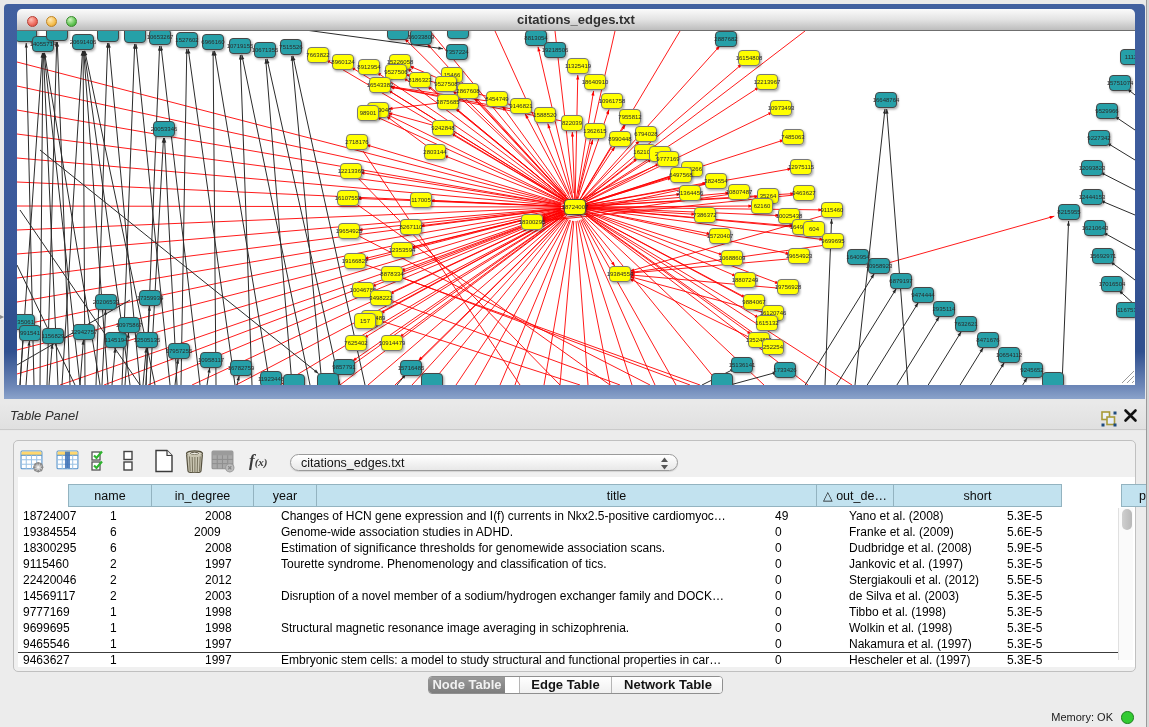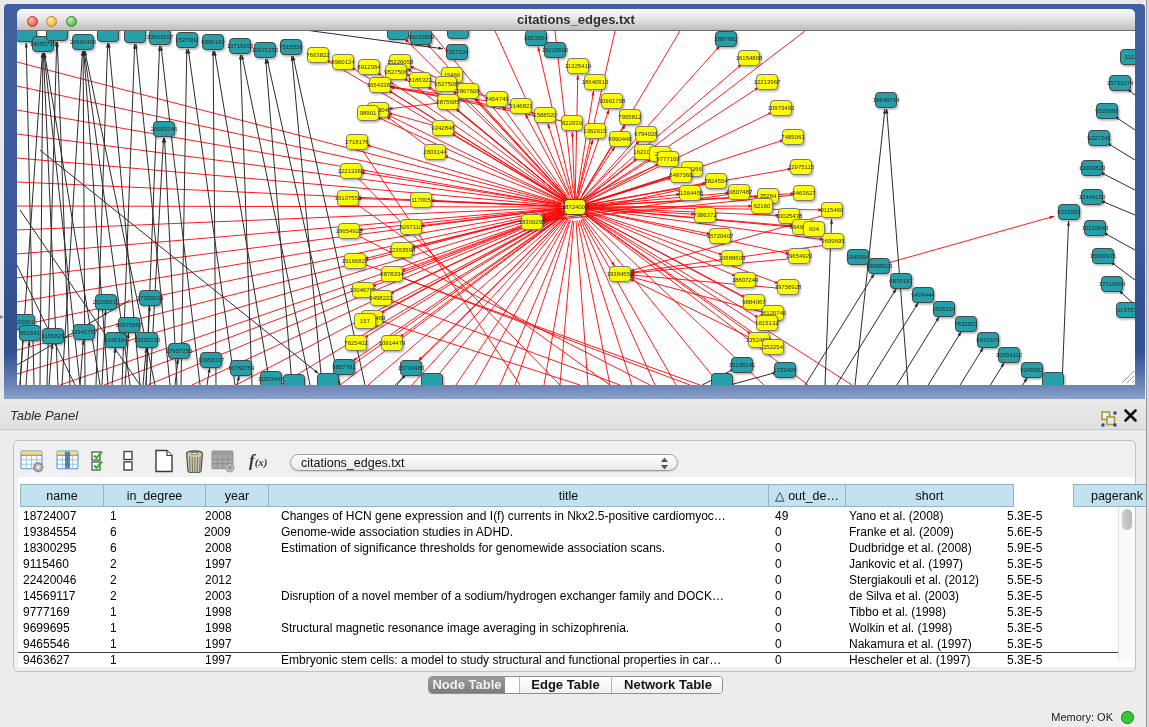--- a/index.html
+++ b/index.html
@@ -22,21 +22,21 @@
 #lower { position:absolute; left:0; top:431px; width:1149px; height:296px; background:#ececec; }
 #panel { position:absolute; left:13px; top:440px; width:1123px; height:232px;
   background:#f0f0f0; border:1px solid #c0c0c0; border-radius:5px; }
 .ticon { position:absolute; top:449px; }
 #combo { position:absolute; left:290px; top:453.5px; width:388px; height:17.5px;
   background:linear-gradient(180deg,#ffffff,#e8e8e8); border:1px solid #9a9a9a;
   border-radius:9px; box-shadow:0 1px 1px rgba(0,0,0,0.12); }
 #combo .ct { position:absolute; left:10px; top:1.5px; font-size:12.5px; color:#111; }
 #table { position:absolute; left:18px; top:477px; width:1117px; height:190px; background:#fff; }
 .hcell { position:absolute; top:484px; height:23px; background:#c2e2ef;
-  border:1px solid #93b3c0; font-size:12.5px; text-align:center; line-height:22px; color:#0c0c0c; }
+  border:1px solid #93b3c0; font-size:12.5px; text-align:center; line-height:22px; color:#0c0c0c;margin-left:48px; }
 .trow { position:absolute; left:0; top:0; width:1149px; height:16px; font-size:12px;
   line-height:16px; color:#000; }
 .trow span { position:absolute; white-space:nowrap; }
 #vscroll { position:absolute; left:1118px; top:508px; width:15px; height:152px;
   background:#fafafa; border-left:1px solid #e0e0e0; }
 #vthumb { position:absolute; left:2.5px; top:0.5px; width:10px; height:21px;
   background:linear-gradient(90deg,#cfcfcf,#b8b8b8); border-radius:5px; }
 #tabs { position:absolute; left:428px; top:676px; width:295px; height:17.5px;
   border:1px solid #8f8f8f; border-radius:4px; overflow:hidden; background:#fff; }
 .tab { position:absolute; top:0; height:100%; font-size:13px; font-weight:bold;
@@ -1119,39 +1119,40 @@
       <span style="left:110px">1</span>
       <span style="left:205px">2008</span>
       <span style="left:281px">Changes of HCN gene expression and I(f) currents in Nkx2.5-positive cardiomyoc…</span>
       <span style="left:775px">49</span>
       <span style="left:849px">Yano et al. (2008)</span>
       <span style="left:1007px">5.3E-5</span>
     </div>
     <div class="trow" style="top:524px">
       <span style="left:23px">19384554</span>
       <span style="left:110px">6</span>
-      <span style="left:204px">2009</span>
+      <span style="left:194px">2009</span>
       <span style="left:281px">Genome-wide association studies in ADHD.</span>
       <span style="left:775px">0</span>
       <span style="left:849px">Franke et al. (2009)</span>
       <span style="left:1007px">5.6E-5</span>
     </div>
     <div class="trow" style="top:540px">
       <span style="left:23px">18300295</span>
       <span style="left:110px">6</span>
       <span style="left:205px">2008</span>
       <span style="left:281px">Estimation of significance thresholds for genomewide association scans.</span>
       <span style="left:775px">0</span>
       <span style="left:849px">Dudbridge et al. (2008)</span>
       <span style="left:1007px">5.9E-5</span>
     </div>
     <div class="trow" style="top:556px">
       <span style="left:23px">9115460</span>
       <span style="left:110px">2</span>
       <span style="left:205px">1997</span>
+      <span style="left:281px">Tourette syndrome. Phenomenology and classification of tics.</span>
       <span style="left:775px">0</span>
       <span style="left:849px">Jankovic et al. (1997)</span>
       <span style="left:1007px">5.3E-5</span>
     </div>
     <div class="trow" style="top:572px">
       <span style="left:23px">22420046</span>
       <span style="left:110px">2</span>
       <span style="left:205px">2012</span>
       <span style="left:775px">0</span>
       <span style="left:849px">Stergiakouli et al. (2012)</span>

